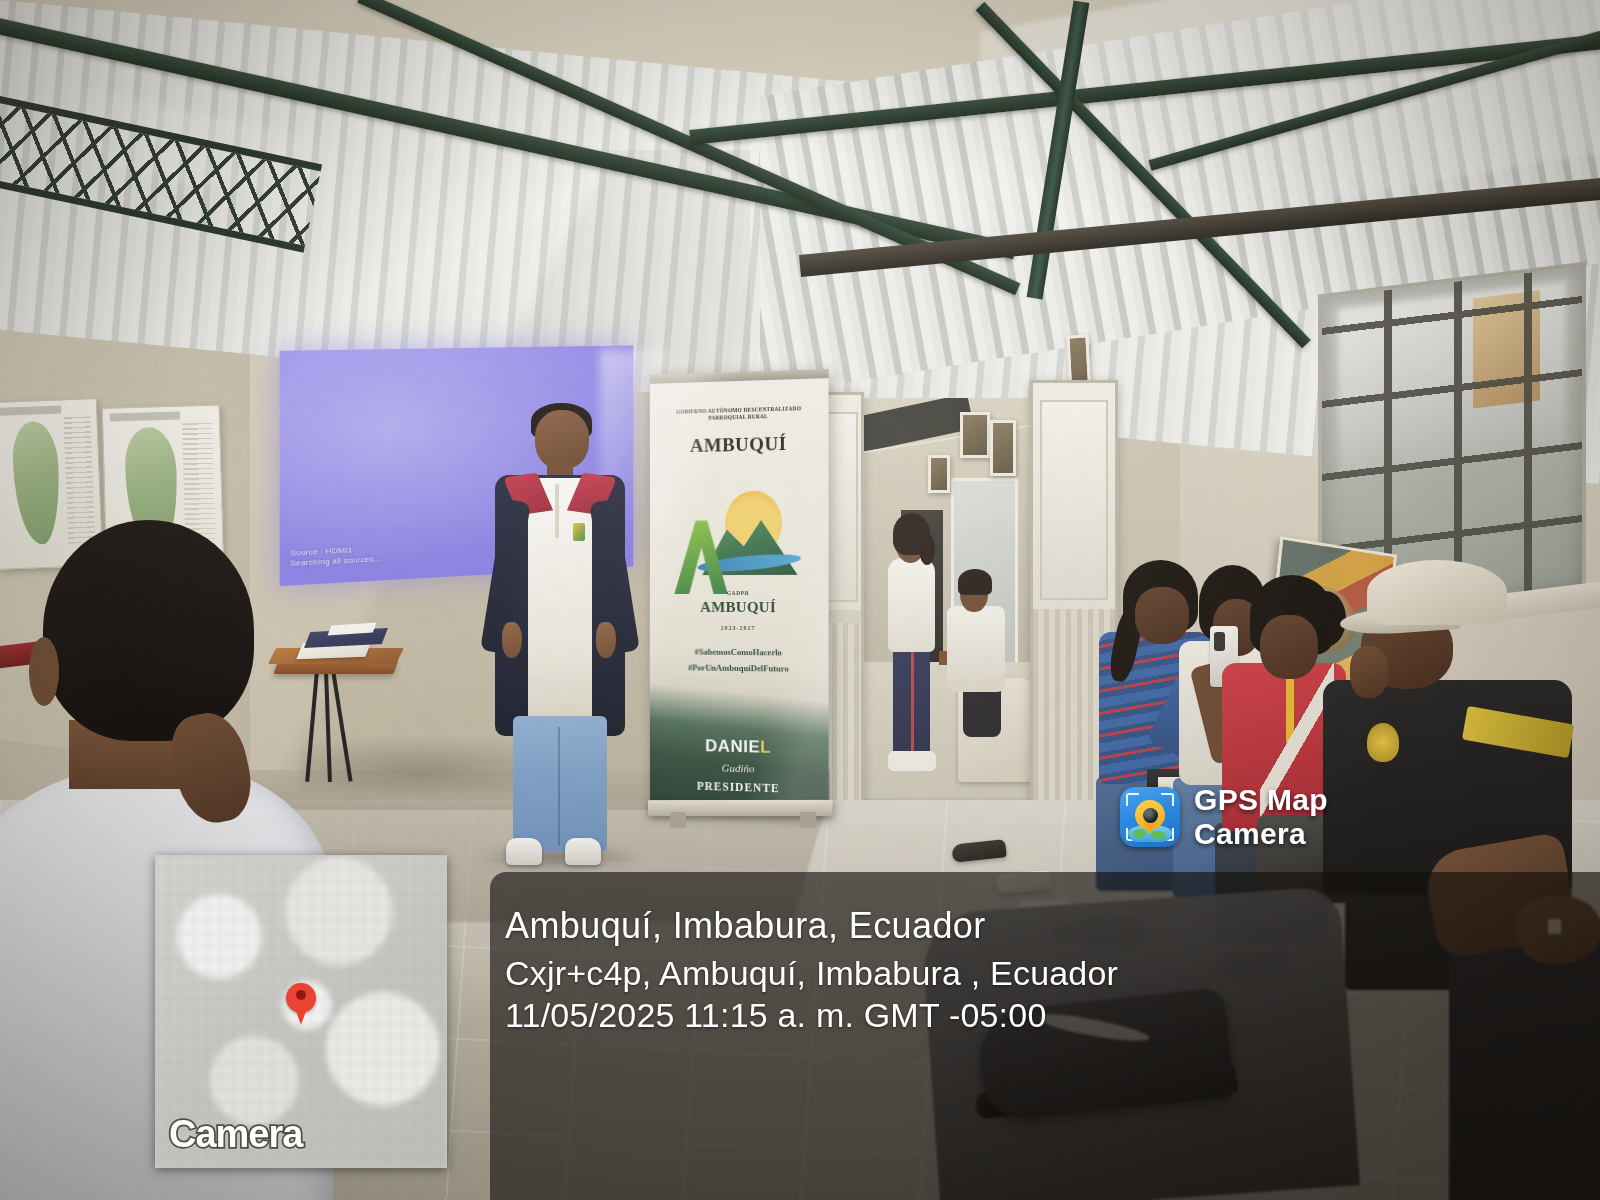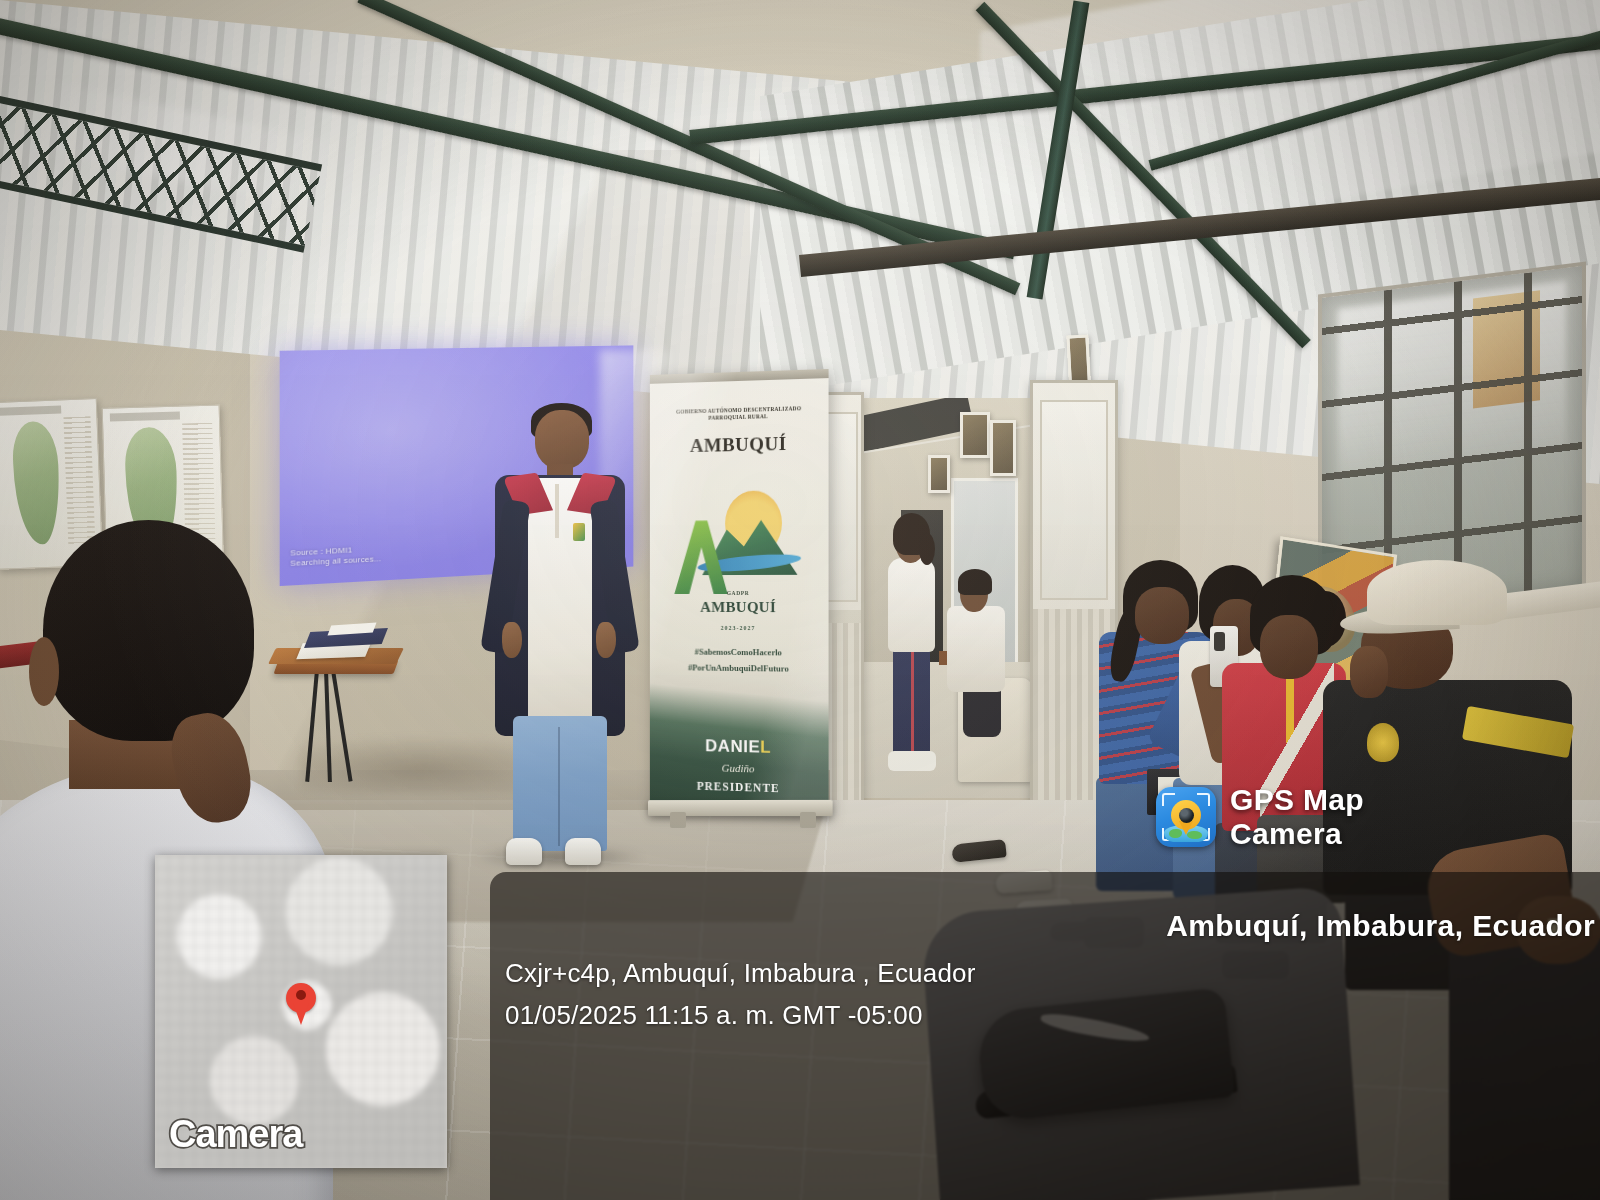--- a/index.html
+++ b/index.html
@@ -570,31 +570,30 @@
 
   
   #overlay-panel {
     left:490px; top:872px; width:1110px; height:328px;
     background:rgba(18,15,12,.62);
     border-radius:16px 0 0 0;
     backdrop-filter:blur(1px);
   }
   #overlay-text { left:505px; top:900px; width:1090px; color:#fff; }
   #ov-title {
-    font-size:30px; font-weight:700; letter-spacing:.4px; line-height:52px;
+    font-size:36px; font-weight:400; letter-spacing:.4px; line-height:52px;
     text-shadow:0 1px 3px rgba(0,0,0,.55);
-    text-align:right;
   }
   .ov-line {
-    font-size:26px; font-weight:400; line-height:42px; letter-spacing:.2px;
+    font-size:34px; font-weight:400; line-height:42px; letter-spacing:.2px;
     text-shadow:0 1px 3px rgba(0,0,0,.55);
   }
 
   
-  #gps-badge { left:1120px; top:786px; width:320px; height:62px; display:flex; align-items:center; gap:14px;margin-left:36px; }
+  #gps-badge { left:1120px; top:786px; width:320px; height:62px; display:flex; align-items:center; gap:14px; }
   #gps-icon {
     width:60px; height:60px; border-radius:15px;
     background:linear-gradient(160deg,#4aa3f0 0%,#2b8ae0 45%,#1f6fc4 100%);
     position:relative; box-shadow:0 2px 6px rgba(0,0,0,.45); flex:0 0 auto;
   }
   #gps-icon .corner { position:absolute; width:13px; height:13px; border:2.6px solid #eaf6ff; }
   #gps-icon .c-tl { left:6px; top:6px; border-right:none; border-bottom:none; border-radius:3px 0 0 0;}
   #gps-icon .c-tr { right:6px; top:6px; border-left:none; border-bottom:none; border-radius:0 3px 0 0;}
   #gps-icon .c-bl { left:6px; bottom:6px; border-right:none; border-top:none; border-radius:0 0 0 3px;}
   #gps-icon .c-br { right:6px; bottom:6px; border-left:none; border-top:none; border-radius:0 0 3px 0;}
@@ -913,21 +912,21 @@
       <div class="globe"></div>
       <div class="pin"></div>
       <div class="lens"></div>
     </div>
     <div id="gps-label">GPS Map Camera</div>
   </div>
 
   <div class="layer" id="overlay-text">
     <div id="ov-title">Ambuquí, Imbabura, Ecuador</div>
     <div class="ov-line">Cxjr+c4p, Ambuquí, Imbabura , Ecuador</div>
-    <div class="ov-line">01/05/2025 11:15 a. m. GMT -05:00</div>
+    <div class="ov-line">11/05/2025 11:15 a. m. GMT -05:00</div>
   </div>
 
   <div class="layer" id="map-thumb">
     <div class="mapimg"></div>
     <div class="pin">
         <div class="dot"></div>
       </div>
     <div class="gwm">Camera</div>
   </div>
 

